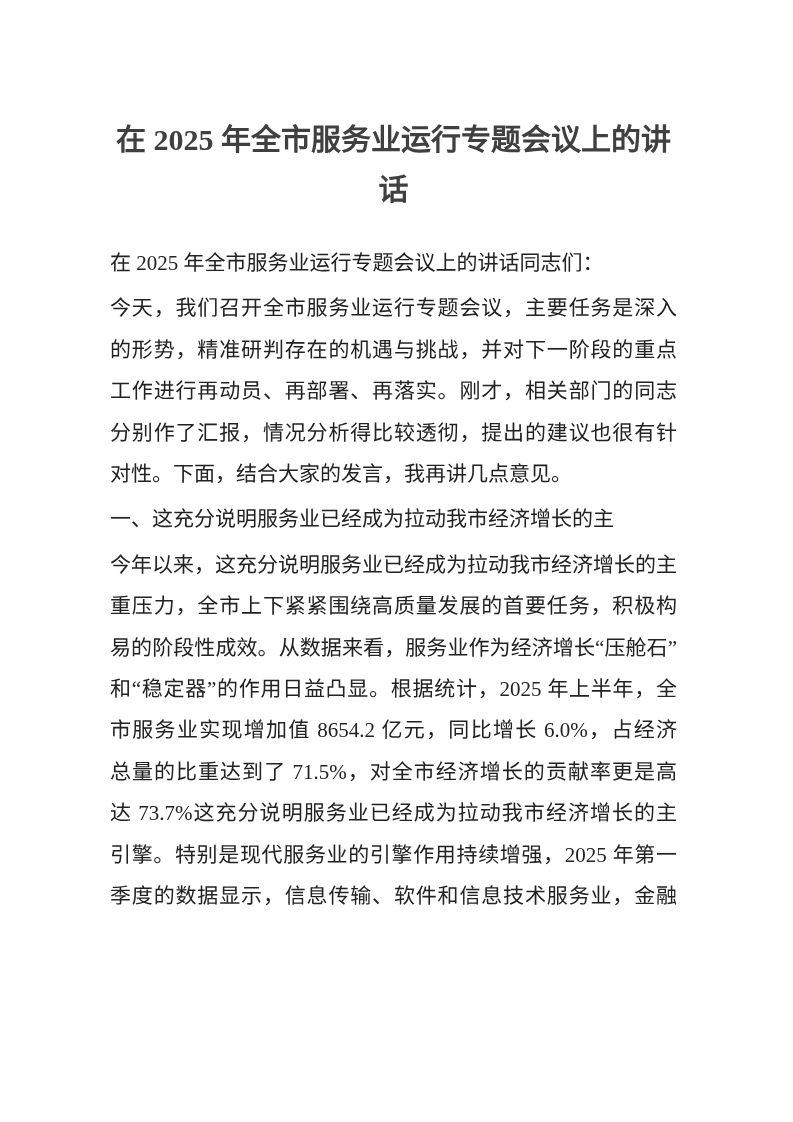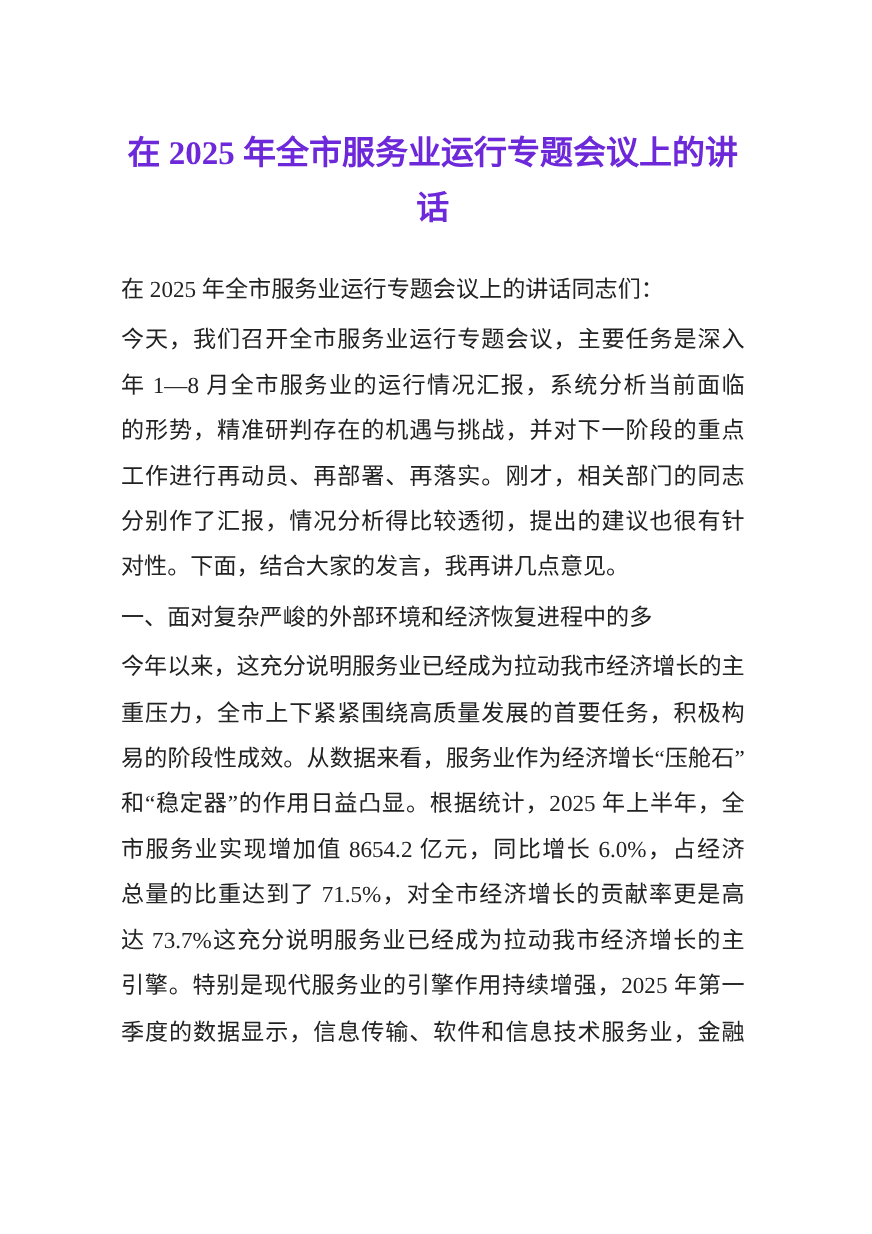--- a/index.html
+++ b/index.html
@@ -15,21 +15,21 @@
     color: #222222;
   }
   .content {
     padding: 115px 112px 0 106px; 
   }
   .doc-title {
     font-size: 30px;
     line-height: 50px;
     font-weight: 700;
     text-align: center;
-    color: #6d28d9;
+    color: #404040;
   }
   .title-line { display: block; }
   .paragraphs { margin-top: 28px; }
   .paragraph { margin: 4px; }
   .text-line {
     font-size: 21px;
     line-height: 41.4px;
     text-align: justify;
     text-align-last: justify;
     color: #222222;
@@ -47,28 +47,27 @@
     <h1 class="doc-title">
       <span class="title-line">在 2025 年全市服务业运行专题会议上的讲</span>
       <span class="title-line">话</span>
     </h1>
     <div class="paragraphs">
         <div class="paragraph salutation">
           <div class="text-line line-end">在 2025 年全市服务业运行专题会议上的讲话同志们：</div>
         </div>
         <div class="paragraph body">
           <div class="text-line">今天，我们召开全市服务业运行专题会议，主要任务是深入</div>
-          <div class="text-line">年 1—8 月全市服务业的运行情况汇报，系统分析当前面临</div>
           <div class="text-line">的形势，精准研判存在的机遇与挑战，并对下一阶段的重点</div>
           <div class="text-line">工作进行再动员、再部署、再落实。刚才，相关部门的同志</div>
           <div class="text-line">分别作了汇报，情况分析得比较透彻，提出的建议也很有针</div>
           <div class="text-line line-end">对性。下面，结合大家的发言，我再讲几点意见。</div>
         </div>
         <div class="paragraph heading">
-          <div class="text-line line-end">一、面对复杂严峻的外部环境和经济恢复进程中的多</div>
+          <div class="text-line line-end">一、这充分说明服务业已经成为拉动我市经济增长的主</div>
         </div>
         <div class="paragraph body">
           <div class="text-line">今年以来，这充分说明服务业已经成为拉动我市经济增长的主</div>
           <div class="text-line">重压力，全市上下紧紧围绕高质量发展的首要任务，积极构</div>
           <div class="text-line">易的阶段性成效。从数据来看，服务业作为经济增长“压舱石”</div>
           <div class="text-line">和“稳定器”的作用日益凸显。根据统计，2025 年上半年，全</div>
           <div class="text-line">市服务业实现增加值 8654.2 亿元，同比增长 6.0%，占经济</div>
           <div class="text-line">总量的比重达到了 71.5%，对全市经济增长的贡献率更是高</div>
           <div class="text-line">达 73.7%这充分说明服务业已经成为拉动我市经济增长的主</div>
           <div class="text-line">引擎。特别是现代服务业的引擎作用持续增强，2025 年第一</div>

